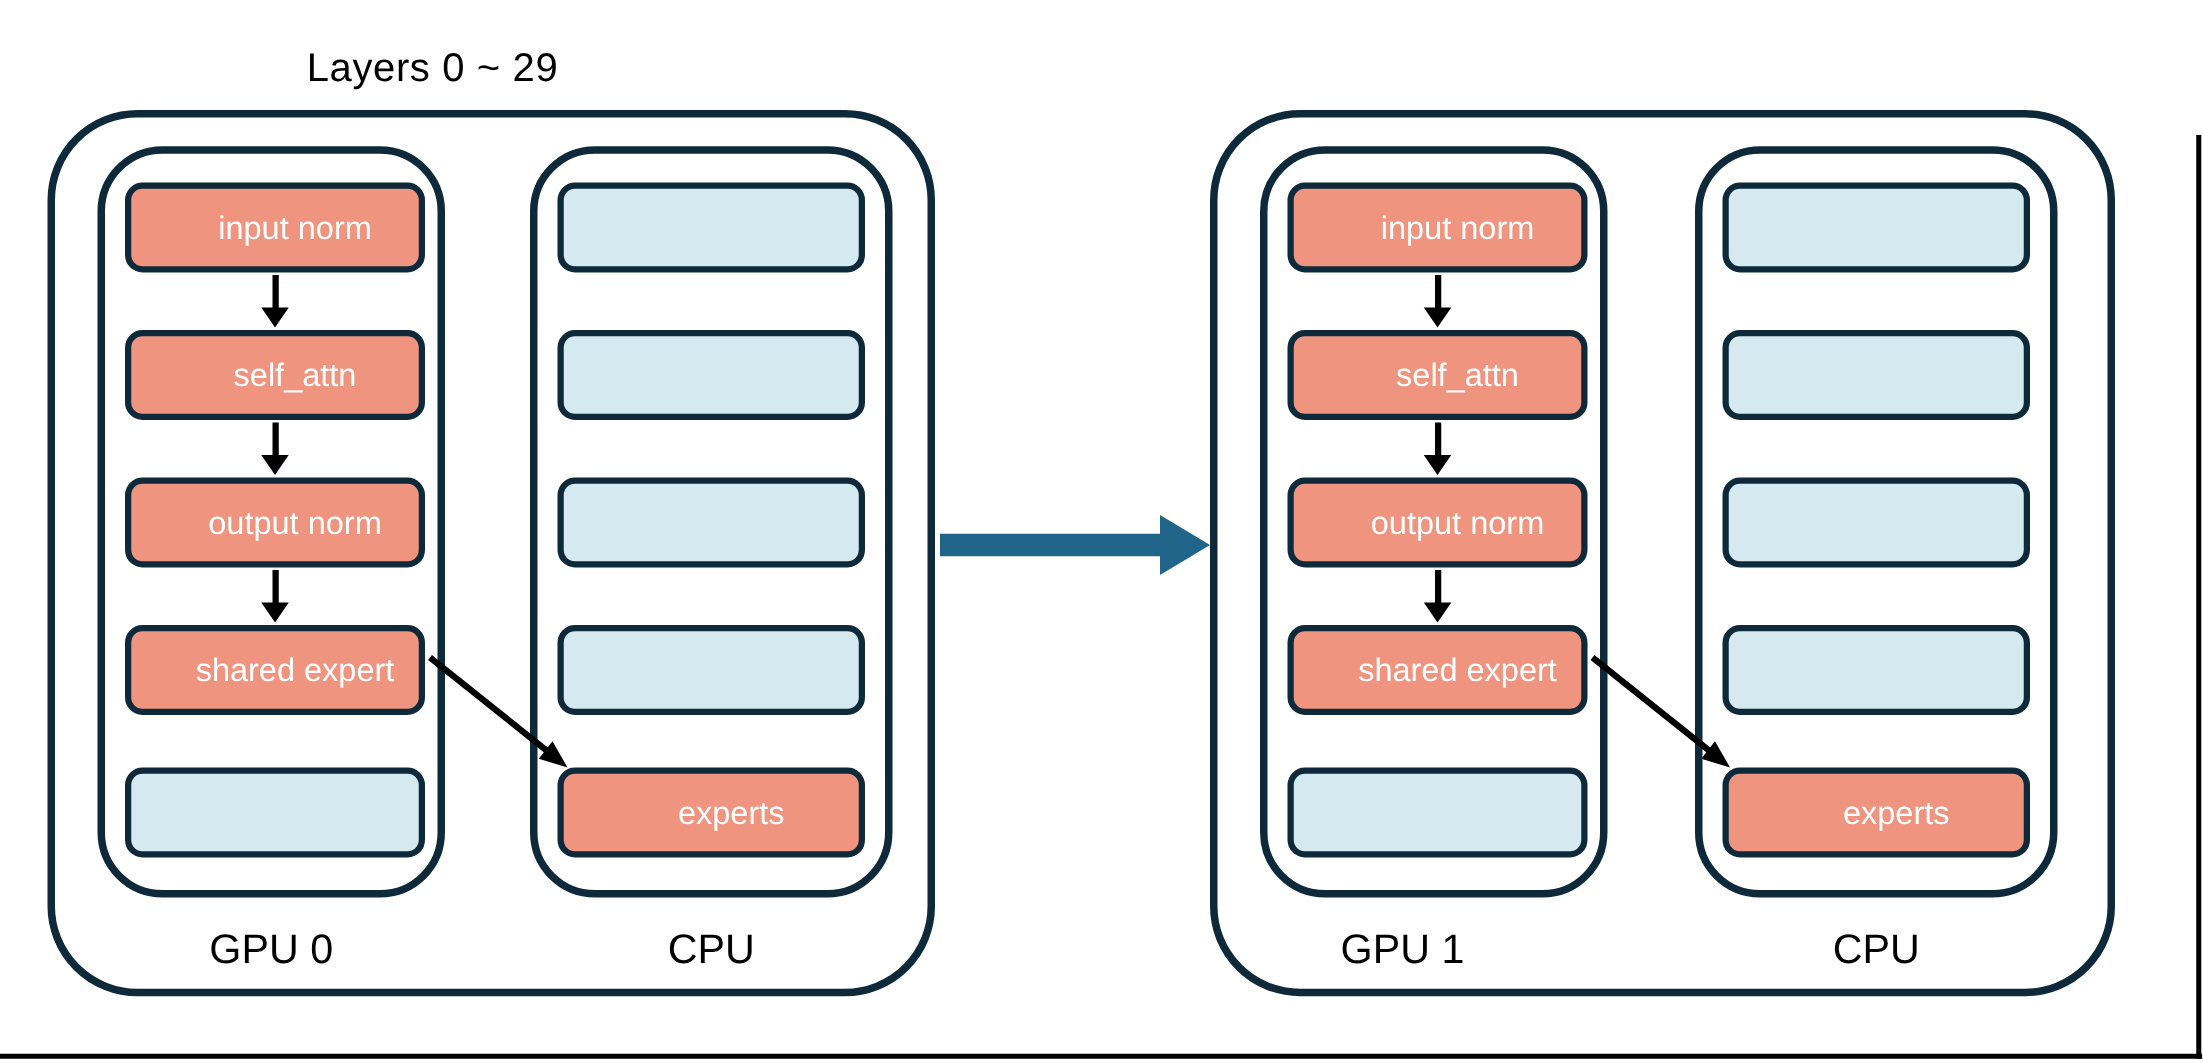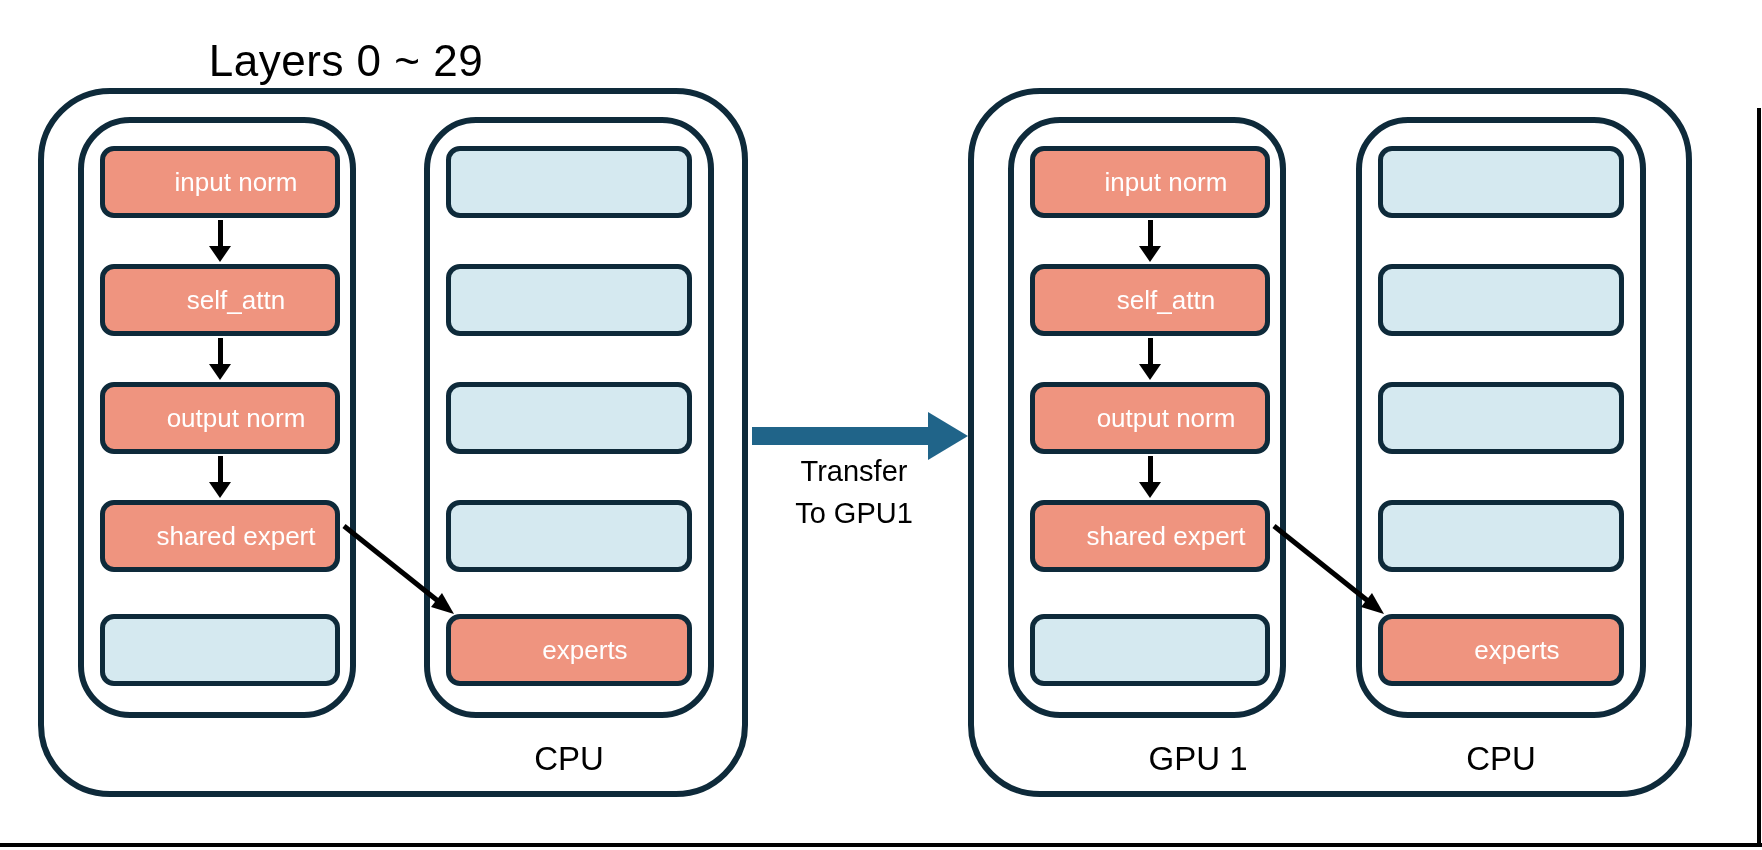--- a/index.html
+++ b/index.html
@@ -9,21 +9,21 @@
     height: 850px;
     background: #ffffff;
     overflow: hidden;
     font-family: "Liberation Sans", sans-serif;
   }
 
   .group-title {
     position: absolute;
     width: 400px;
     text-align: center;
-    font-size: 44px;
+    font-size: 32px;
     color: var(--text, #000);
     letter-spacing: 0.5px;
   }
 
   .outer-container {
     position: absolute;
     box-sizing: border-box;
     border: 6px solid var(--outline, #0E2A3A);
     border-radius: 72px;
     background: #ffffff;
@@ -135,28 +135,25 @@
   <div class="blk blue wide" style="left:446px; top:264px"></div>
   <div class="blk blue wide" style="left:446px; top:382px"></div>
   <div class="blk blue wide" style="left:446px; top:500px"></div>
   <div class="blk salmon wide" style="left:446px; top:614px">experts</div>
 
   <svg class="diag-arrow" style="left:340px; top:520px" viewBox="0 0 120 100">
     <line x1="4" y1="6" x2="98" y2="81" stroke="#000" stroke-width="5"></line>
     <polygon points="114,94 91,87 102,73" fill="#000"></polygon>
   </svg>
 
+  <div class="device-label" style="left:117px; top:740px">GPU 0</div>
   <div class="device-label" style="left:469px; top:740px">CPU</div>
 
   <div class="transfer-shaft" style="left:752px; top:427px; width:178px; height:18px"></div>
   <div class="transfer-head" style="left:928px; top:412px"></div>
-  <div class="transfer-label" style="left:748px; top:450px">
-    <div>Transfer</div>
-    <div>To GPU1</div>
-  </div>
 
 
   <div class="outer-container" style="left:968px; top:88px; width:724px; height:709px"></div>
 
   <div class="inner-container" style="left:1008px; top:117px; width:278px; height:601px"></div>
 
   <div class="blk salmon" style="left:1030px; top:146px">input norm</div>
   <div class="varrow" style="left:1139px; top:220px">
     <div class="shaft"></div>
       <div class="head"></div>
@@ -180,19 +177,19 @@
   <div class="blk blue wide" style="left:1378px; top:264px"></div>
   <div class="blk blue wide" style="left:1378px; top:382px"></div>
   <div class="blk blue wide" style="left:1378px; top:500px"></div>
   <div class="blk salmon wide" style="left:1378px; top:614px">experts</div>
 
   <svg class="diag-arrow" style="left:1270px; top:520px" viewBox="0 0 120 100">
     <line x1="4" y1="6" x2="98" y2="81" stroke="#000" stroke-width="5"></line>
     <polygon points="114,94 91,87 102,73" fill="#000"></polygon>
   </svg>
 
-  <div class="device-label" style="left:1098px; top:740px">GPU 1</div>
+  <div class="device-label" style="left:1022px; top:740px">GPU 1</div>
   <div class="device-label" style="left:1401px; top:740px">CPU</div>
 
   <div class="frame-line" style="left:0; top:843px; width:1762px; height:4px"></div>
   <div class="frame-line" style="left:1757px; top:108px; width:4px; height:739px"></div>
 
 </div>
 
 </body></html>

